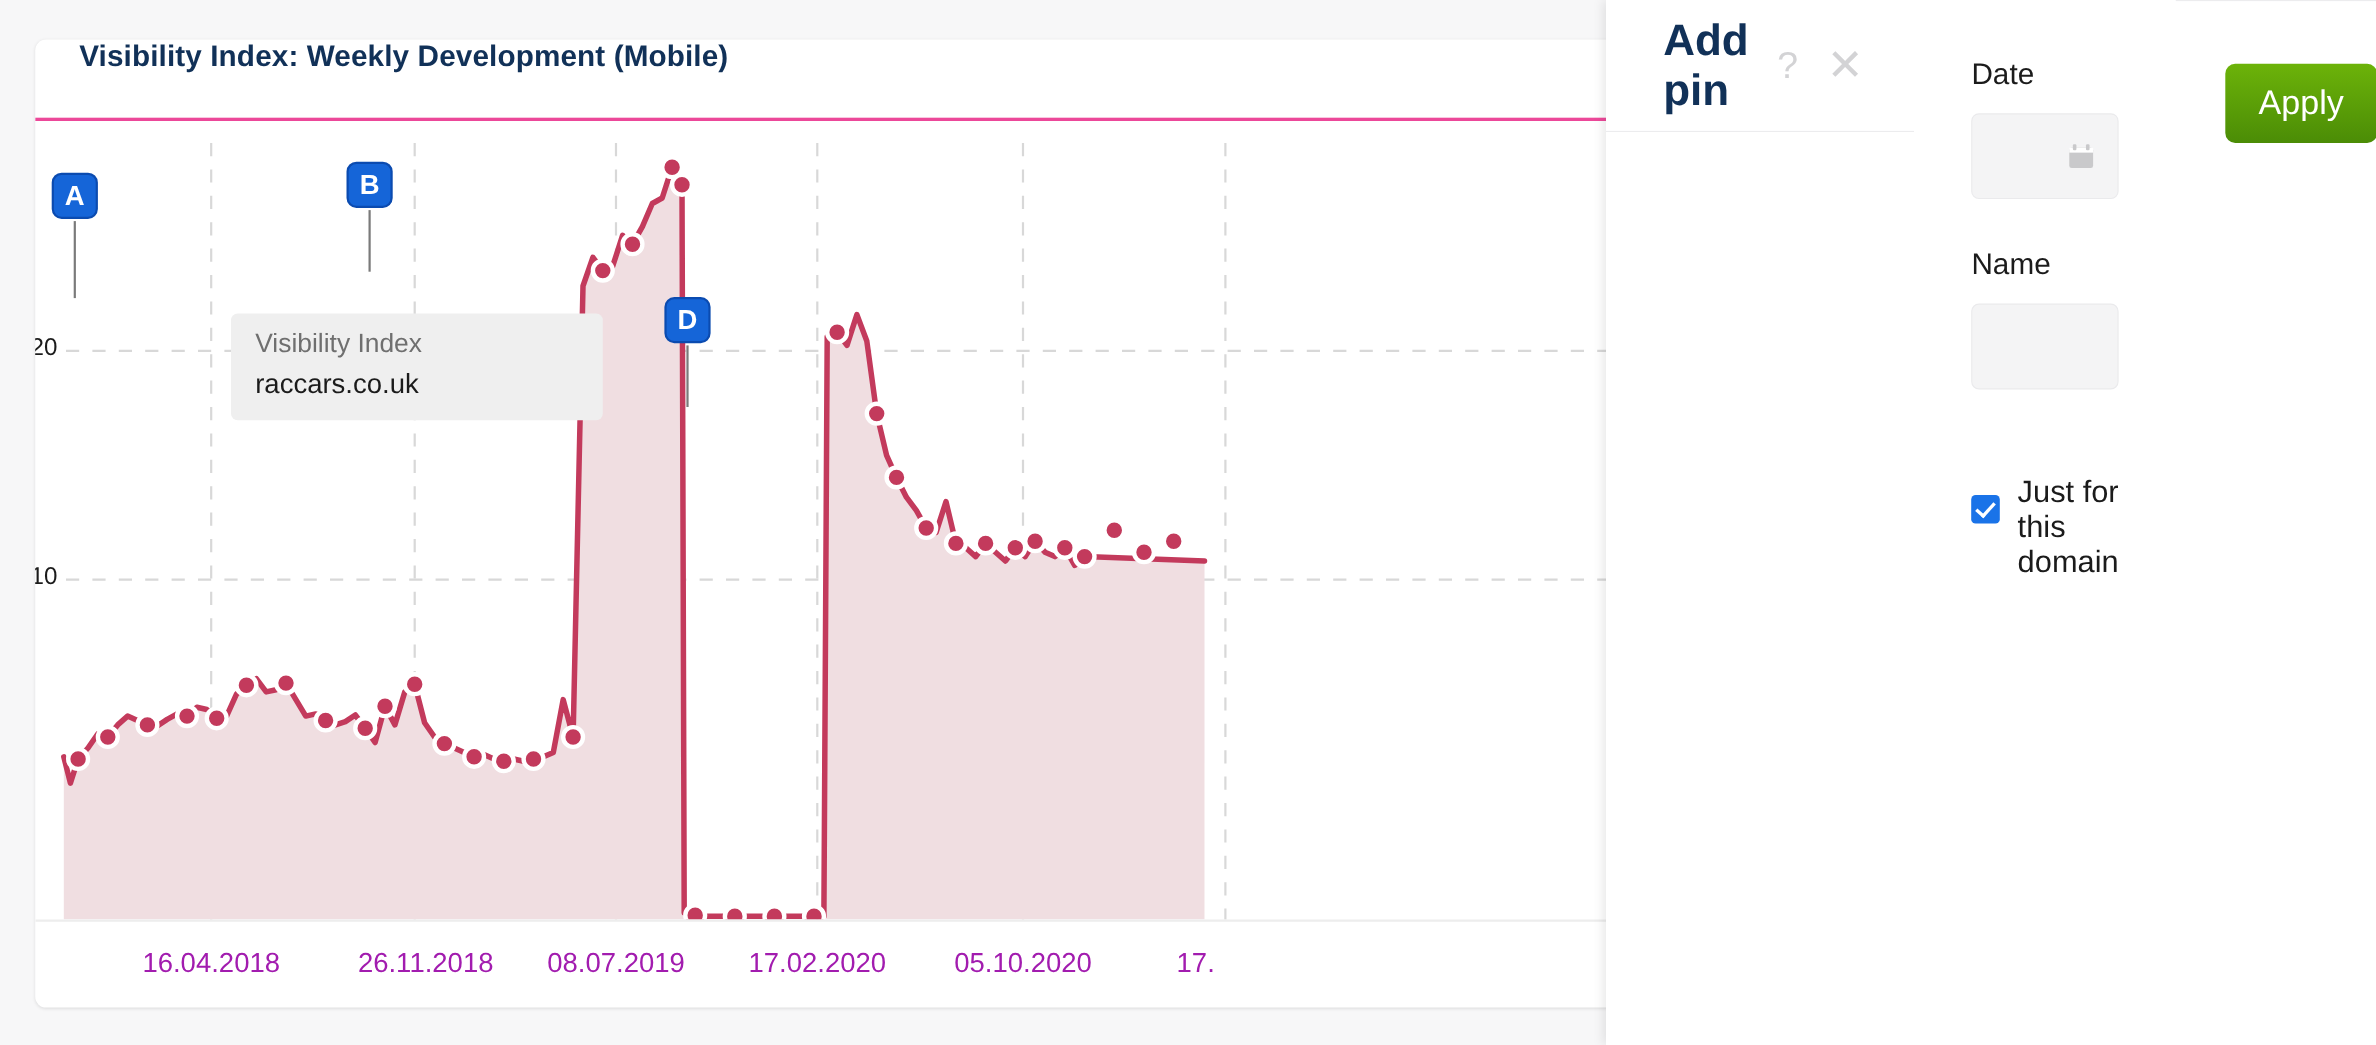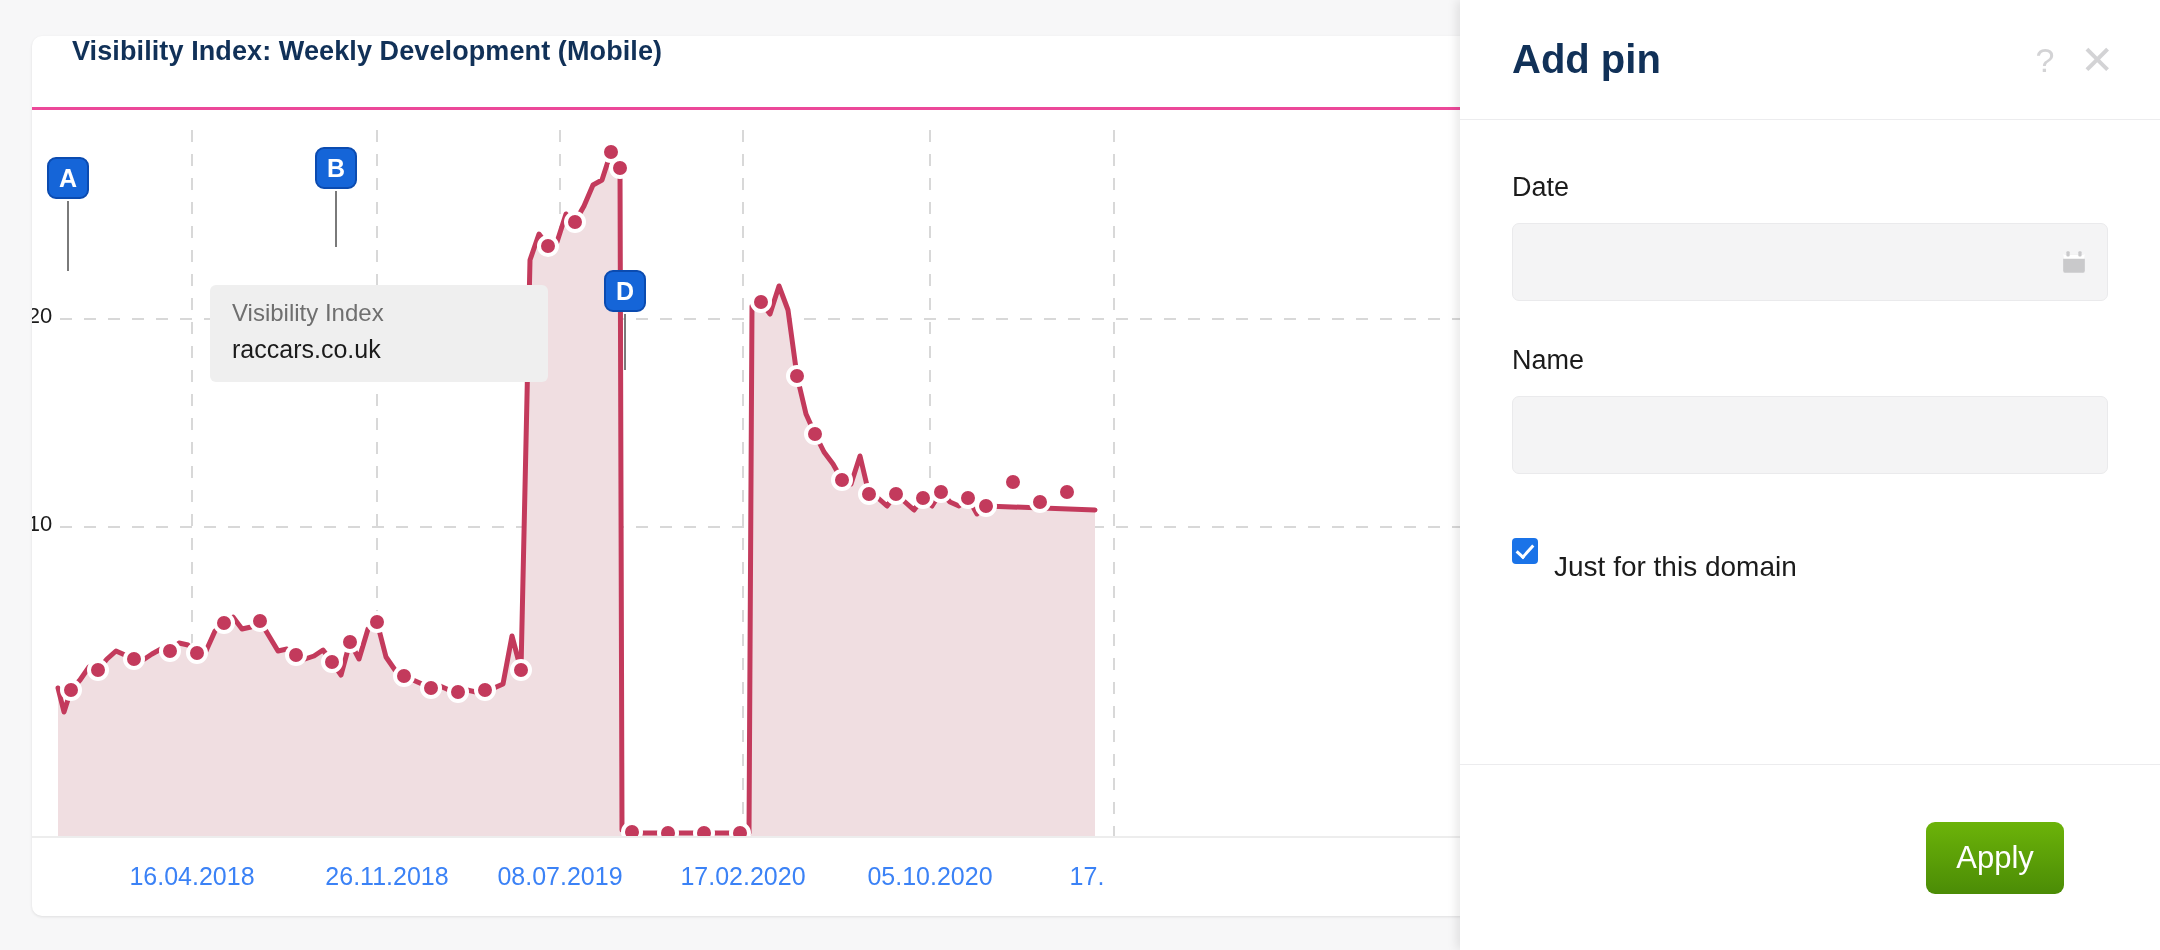--- a/index.html
+++ b/index.html
@@ -42,21 +42,21 @@
     position: absolute;
     font-size: 22px;
     color: #1b1b1b;
     text-align: center;
     width: 60px;
   }
   
   .xtick {
     position: absolute;
     font-size: 25px;
-    color: #3b82f6;
+    color: #a21caf;
     text-align: center;
     transform: translateX(-50%);
     white-space: nowrap;
   }
 
   
   .legend-box {
     position: absolute;
     left: 178px; top: 175px;
     width: 338px;
@@ -91,21 +91,21 @@
     z-index: 2;
   }
 
   
   .panel {
     position: absolute;
     right: 0; top: 0;
     width: 700px; height: 950px;
     background: #ffffff;
     box-shadow: -3px 0 10px rgba(0,0,0,.10);
-    display: flex; flex-direction: column;
+    display: flex; flex-direction: row;
   }
   .panel-head {
     height: 120px;
     display: flex; align-items: center;
     padding: 0 46px 0 52px;
     border-bottom: 1px solid #ececee;
     box-sizing: border-box;
   }
   .panel-title {
     color: #113158;
@@ -184,20 +184,21 @@
   }
   .apply-btn {
     width: 138px; height: 72px;
     border: 0;
     border-radius: 9px;
     background: linear-gradient(180deg, #6cb309 0%, #4b8c06 100%);
     color: #ffffff;
     font-family: "Liberation Sans", sans-serif;
     font-size: 31px;
     cursor: pointer;
+    margin-left: 45px;
   }
 </style>
 </head>
 <body>
 
 <div id="root">
 
   <div class="card">
 
     <div class="card-head">

